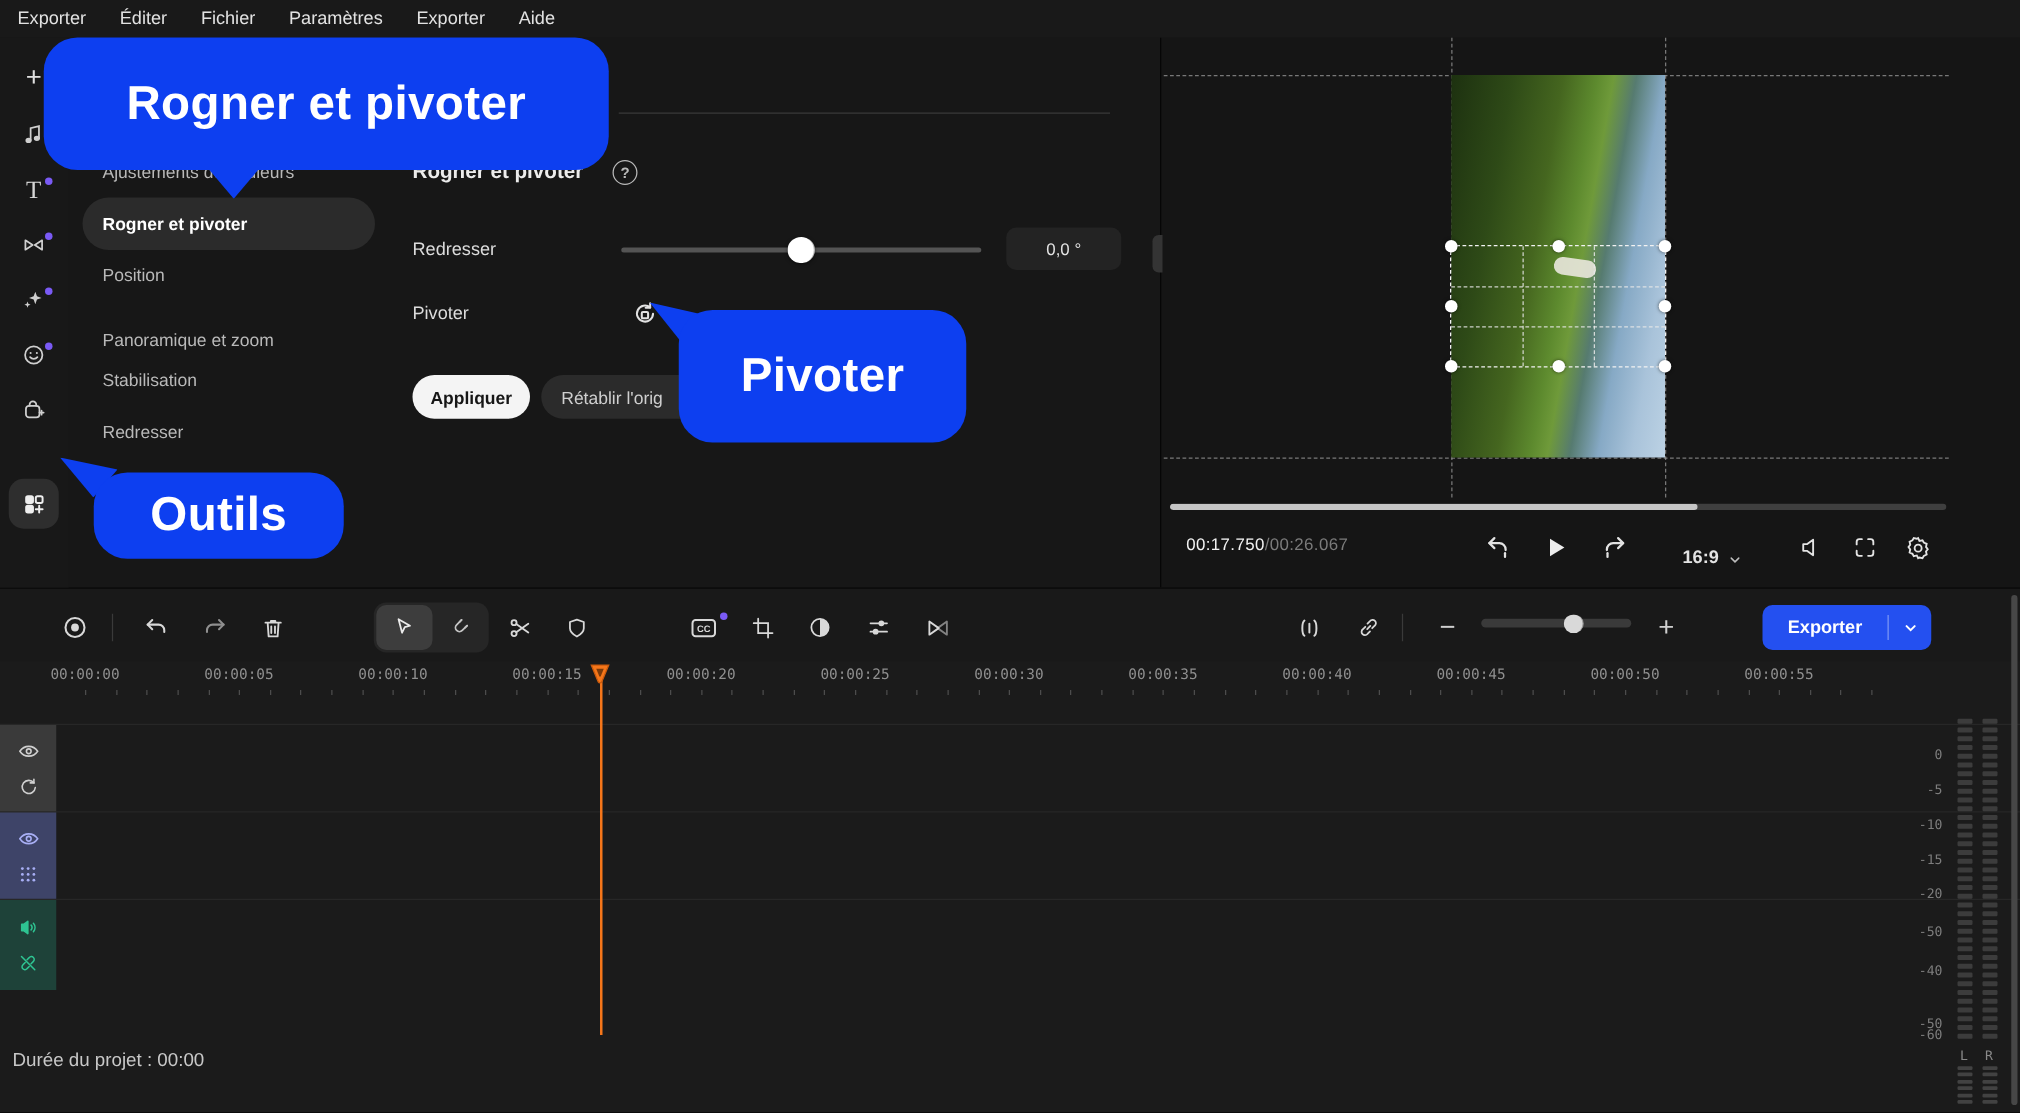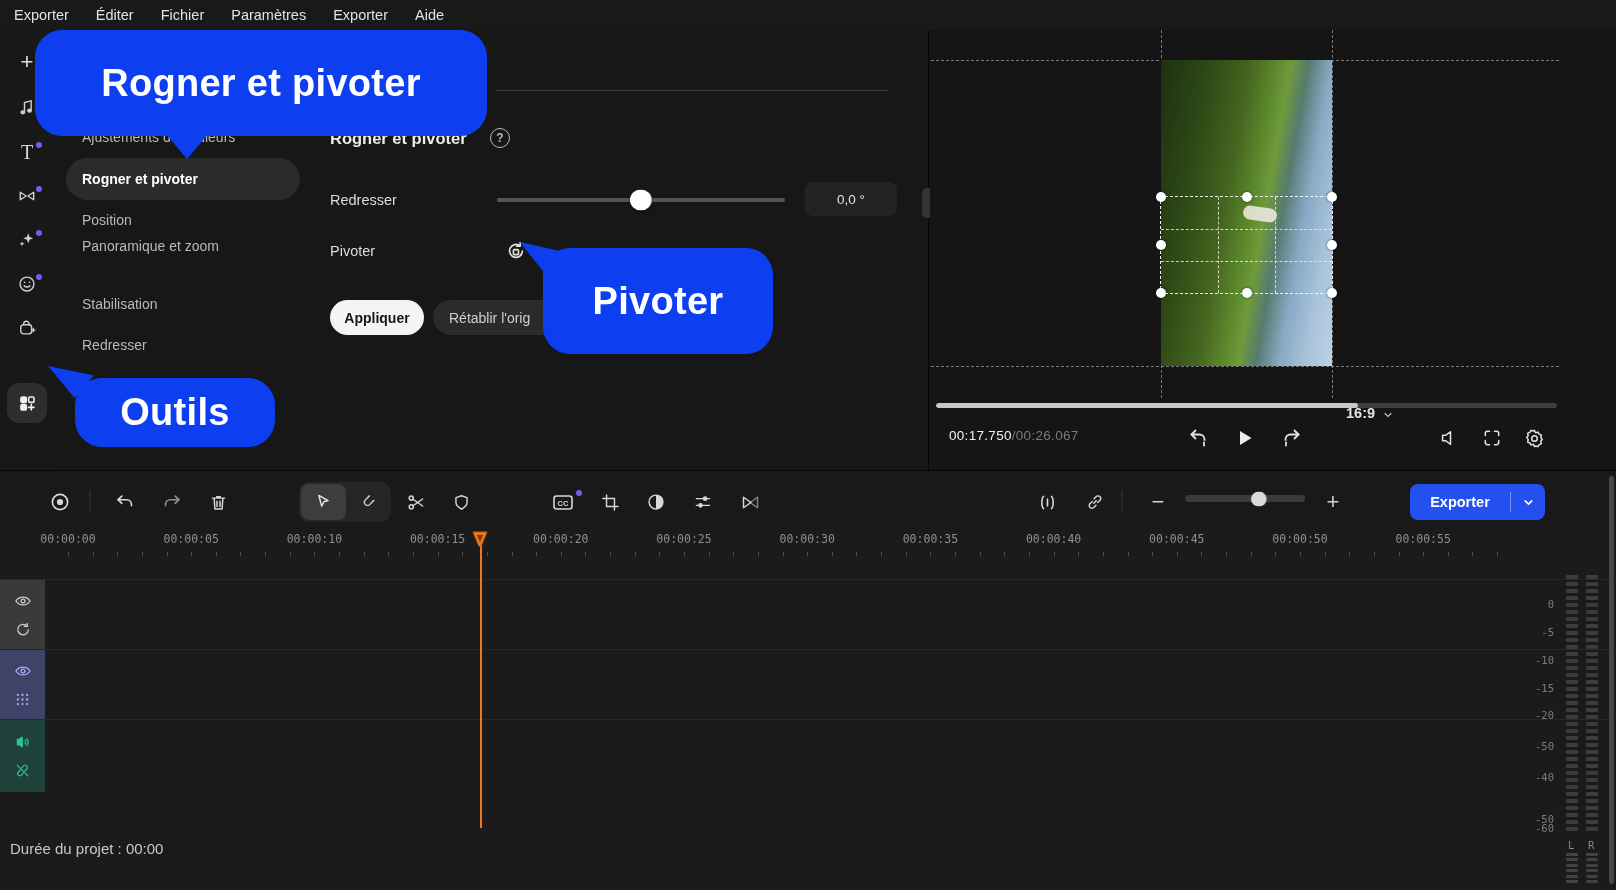--- a/index.html
+++ b/index.html
@@ -45,21 +45,21 @@
   .video .figure{position:absolute;left:48%;top:48%;width:34px;height:14px;border-radius:7px;background:#e9e7dd;transform:rotate(8deg);opacity:.9;}
   .cropbox{position:absolute;left:231px;top:166px;width:173px;height:98px;border:1.6px dashed #f2f2f2;box-sizing:border-box;}
   .cropbox .gv{position:absolute;top:0;height:100%;width:0;border-left:1.2px dashed #e9e9e9;opacity:.85;}
   .cropbox .gh{position:absolute;left:0;width:100%;height:0;border-top:1.2px dashed #e9e9e9;opacity:.85;}
   .handle{position:absolute;width:10px;height:10px;border-radius:50%;background:#fff;transform:translate(-50%,-50%);box-shadow:0 0 3px rgba(0,0,0,.6);}
   .pbar{position:absolute;left:7px;top:373px;width:621px;height:5px;border-radius:2.5px;background:#3f3f3f;overflow:hidden;}
   .pbar .fill{height:100%;background:#c6c6c6;border-radius:2.5px;}
   .timecode{position:absolute;left:20px;top:398px;font-family:Liberation Sans, sans-serif;font-size:13.5px;letter-spacing:.3px;}
   .timecode .cur{color:#f2f2f2;} .timecode .tot{color:#7b7b7b;}
   .ctl{position:absolute;width:26px;height:26px;transform:translate(-50%,-50%);display:flex;align-items:center;justify-content:center;color:#e3e3e3;}
-  .ratio{position:absolute;left:417px;top:375px;display:flex;align-items:flex-end;gap:7px;color:#e3e3e3;font-size:14.5px;font-weight:600;}
+  .ratio{position:absolute;left:417px;top:408px;display:flex;align-items:flex-end;gap:7px;color:#e3e3e3;font-size:14.5px;font-weight:600;}
   
   .tl{position:absolute;left:0;top:470px;width:1616px;height:420px;background:#1b1b1b;border-top:1px solid #050505;box-sizing:border-box;}
   .tl .toolbar{position:absolute;left:0;top:0;width:100%;height:58px;background:#191919;}
   .tbi{position:absolute;width:26px;height:26px;transform:translate(-50%,-50%);display:flex;align-items:center;justify-content:center;color:#d8d8d8;}
   .tsep{position:absolute;width:1px;height:22px;background:#3a3a3a;transform:translate(-50%,-50%);}
   .toolpill{position:absolute;left:299px;top:11px;width:92px;height:40px;background:#262626;border-radius:10px;}
   .toolpill .sel{position:absolute;left:2px;top:2px;width:45px;height:36px;background:#3d3d3d;border-radius:8px;}
   .zoomslider{position:absolute;left:1185px;top:24px;width:120px;height:7px;background:#3a3a3a;border-radius:3.5px;}
   .zoomslider .thumb{position:absolute;top:3.5px;width:15px;height:15px;border-radius:50%;background:#d9d9d9;transform:translate(-50%,-50%);}
   .export{position:absolute;left:1410px;top:13px;width:135px;height:36px;border-radius:8px;background:#2450f0;
@@ -162,21 +162,21 @@
           <path d="M16.4 13.3v6.2M13.3 16.4h6.2"></path>
         </svg>
     </div>
   </div>
 
   <div>
     <div class="pmenu-active-bg"></div>
     <div class="pmenu-item" style="top:137px;">Ajustements de couleurs</div>
     <div class="pmenu-item active" style="top:179px;">Rogner et pivoter</div>
     <div class="pmenu-item" style="top:220px;">Position</div>
-    <div class="pmenu-item" style="top:246px;">Panoramique et zoom</div>
+    <div class="pmenu-item" style="top:272px;">Panoramique et zoom</div>
     <div class="pmenu-item" style="top:304px;">Stabilisation</div>
     <div class="pmenu-item" style="top:345px;">Redresser</div>
   </div>
 
   <div>
     <div class="props-divider"></div>
     <div class="props-title">Rogner et pivoter</div>
     <div class="help">?</div>
     <div class="plabel" style="top:200px;">Redresser</div>
     <div class="slider">

